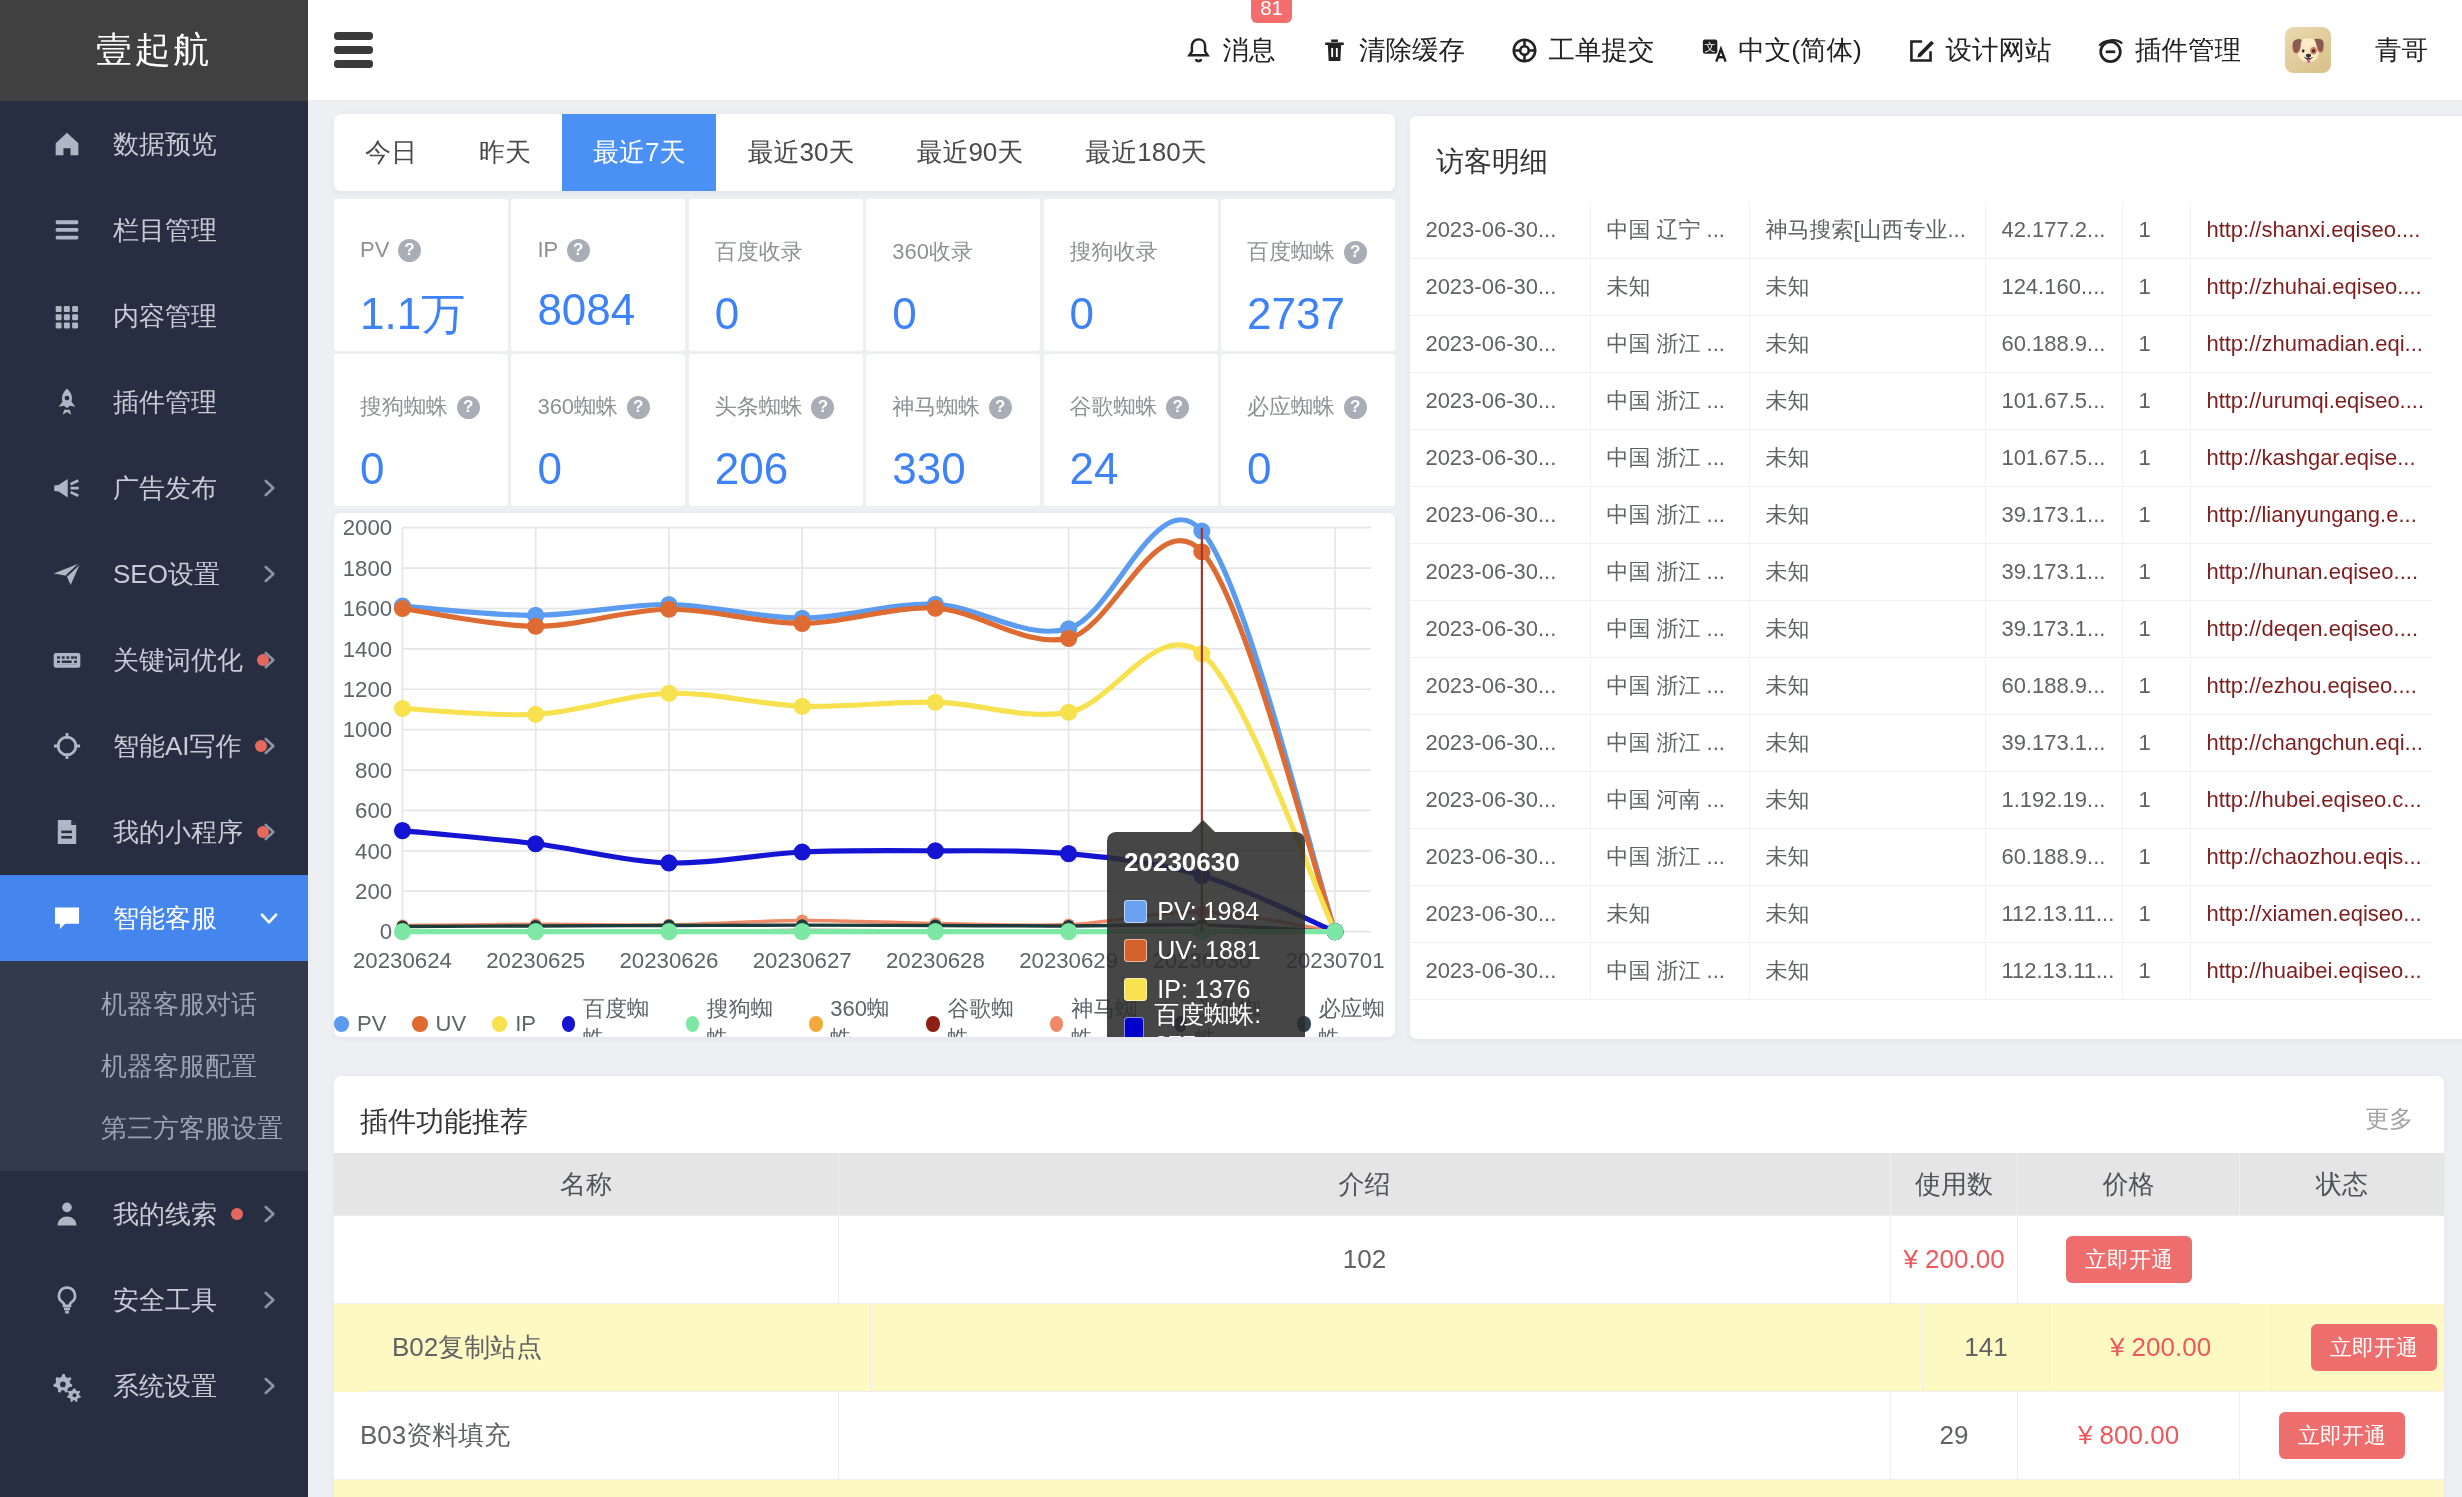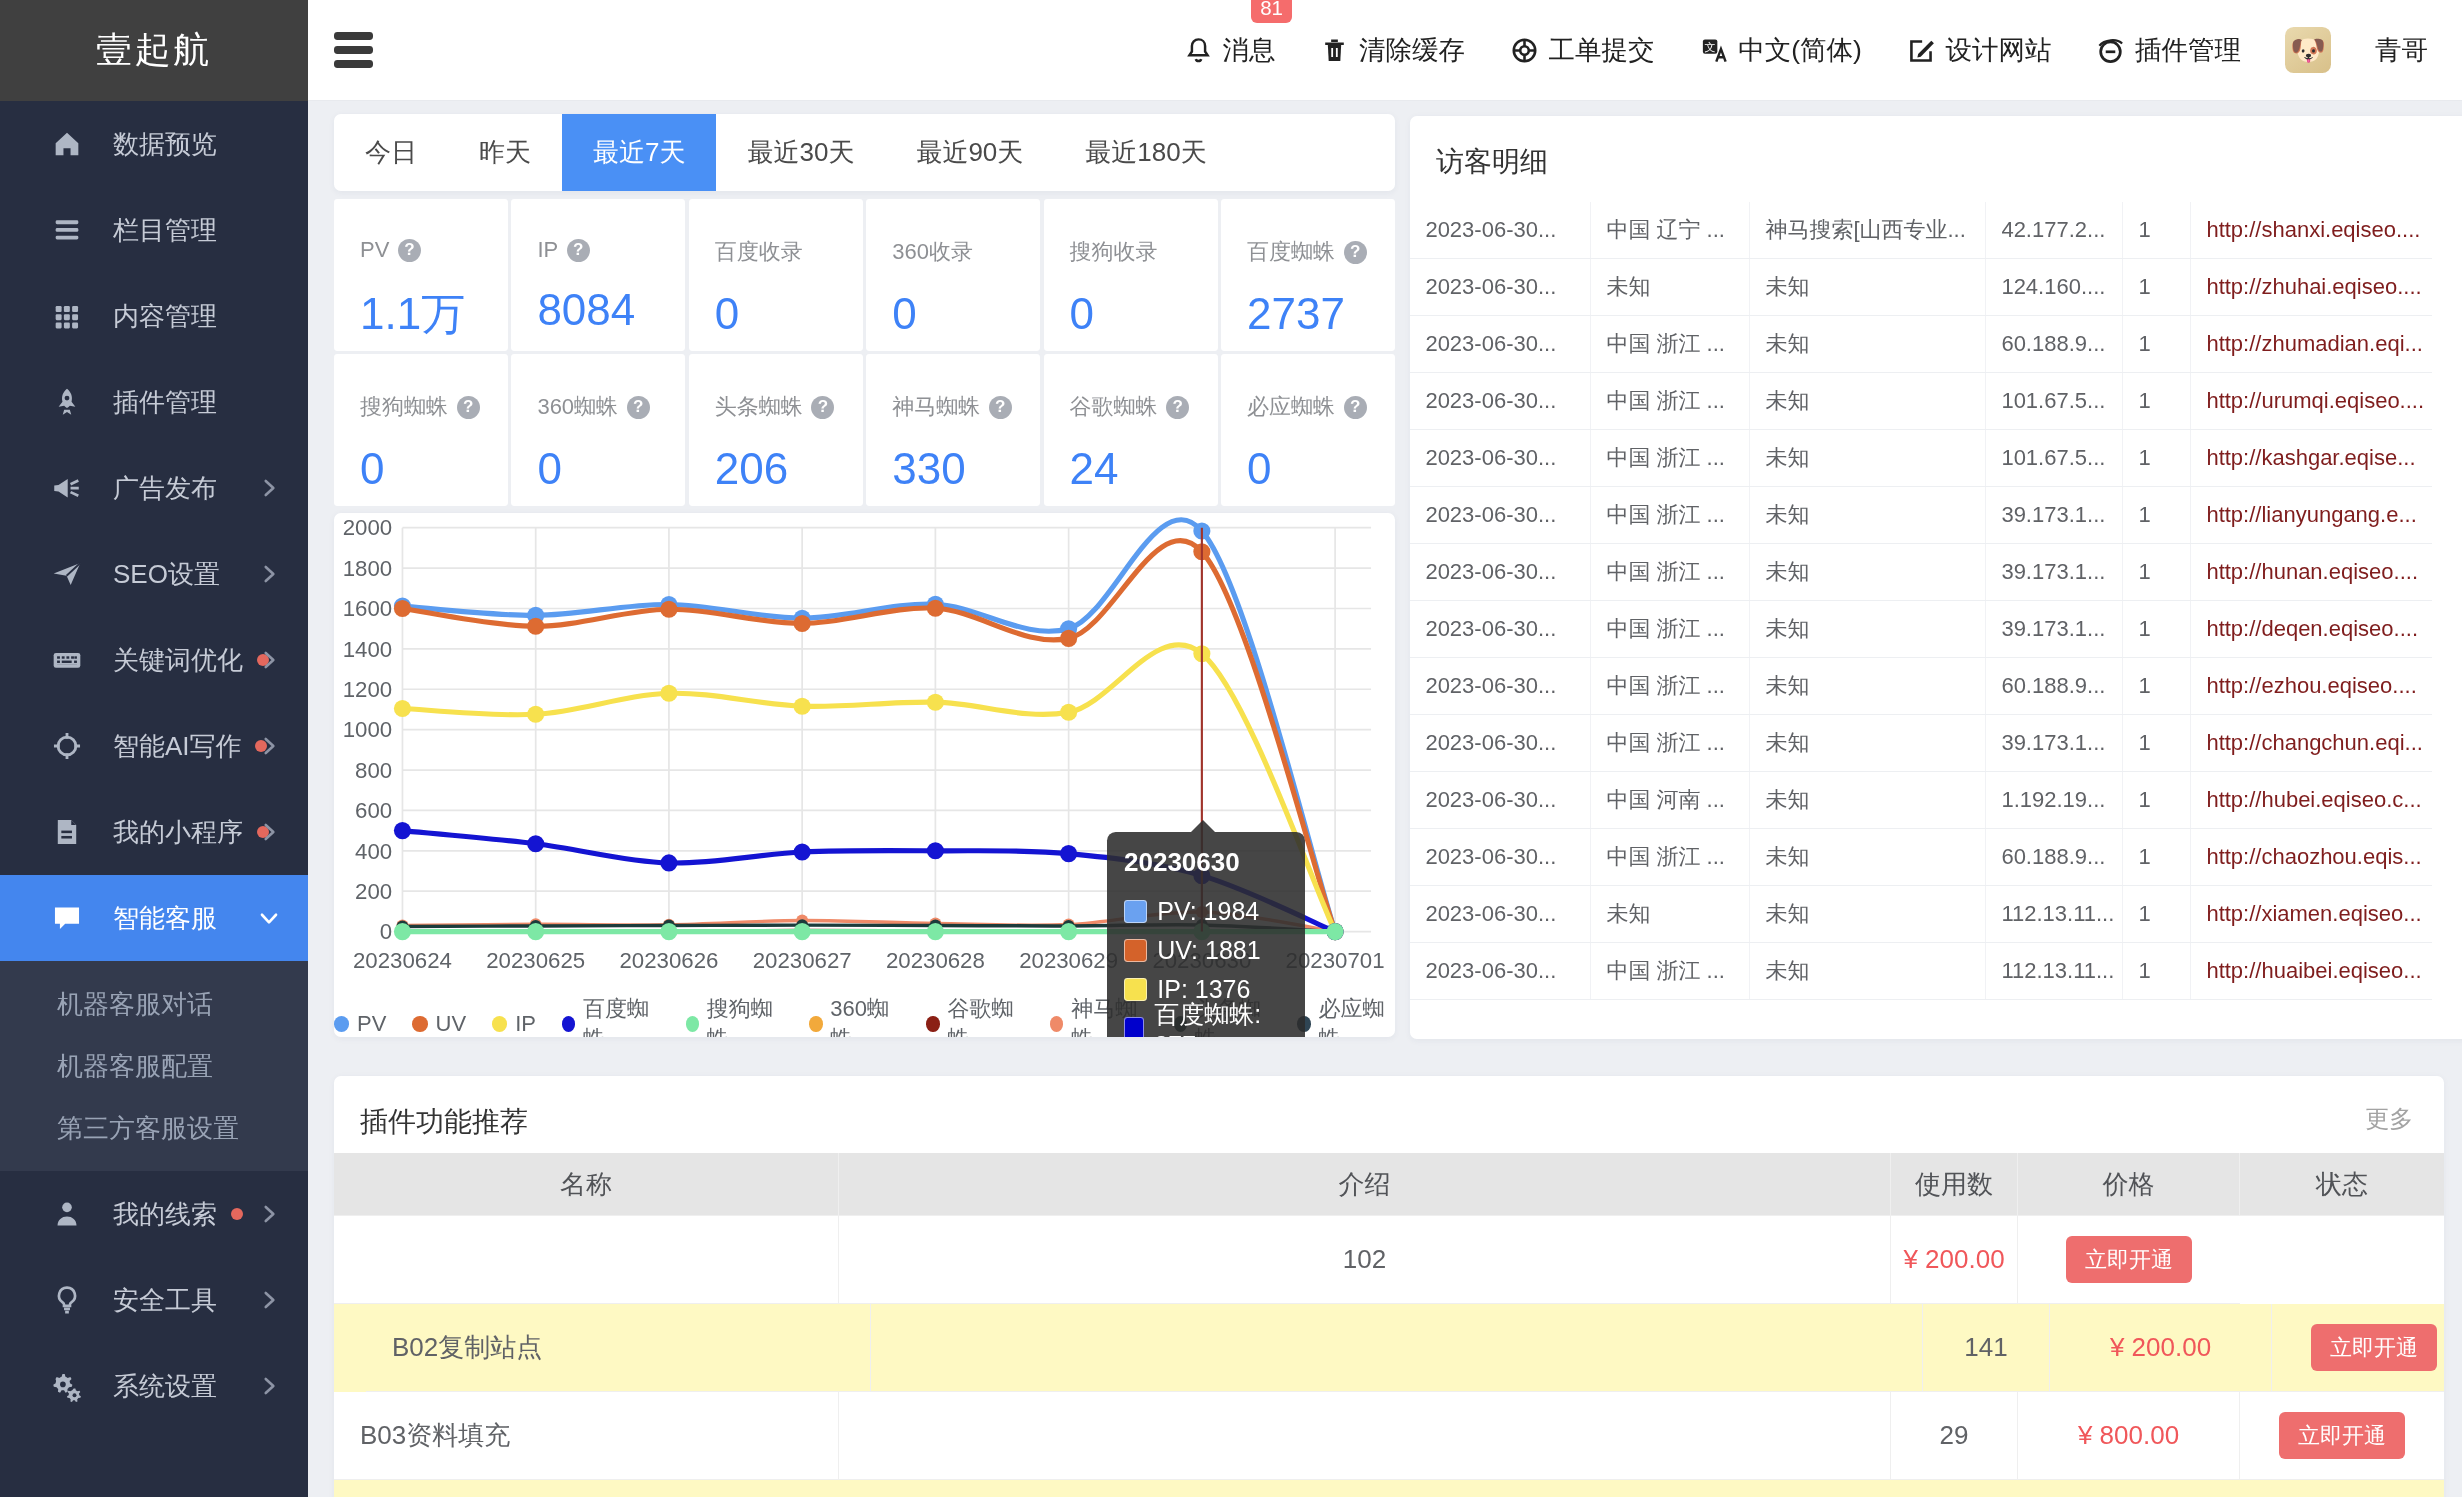--- a/index.html
+++ b/index.html
@@ -16,21 +16,21 @@
     color:#c6cbd6; font-size:26px; cursor:pointer; }
   .nav-item .nv-icon { width:34px; height:34px; margin-right:29px; flex:0 0 34px; color:#aeb6c4; }
   .nav-item .nv-icon svg { width:34px; height:34px; }
   .nav-item.active { background:#4486ee; color:#fff; }
   .nav-item.active .nv-icon { color:#fff; }
   .nav-arrow { position:absolute; right:26px; width:26px; height:26px; color:#8d94a5; }
   .nav-item.active .nav-arrow { color:#fff; }
   .nav-arrow svg { width:26px; height:26px; }
   .red-dot { display:inline-block; width:12px; height:12px; border-radius:50%; background:#e4685d; margin-left:13.7px; }
   .submenu { background:#333a4d; padding:12px 0; }
-  .sub-item { height:62px; line-height:62px; padding-left:57px; color:#99a3b5; font-size:26px; cursor:pointer; }
+  .sub-item { height:62px; line-height:62px; padding-left:101px; color:#99a3b5; font-size:26px; cursor:pointer; }
 
   
   .topbar { position:absolute; left:308px; top:0; width:2154px; height:101px; background:#fff;
     border-bottom:0.9px solid #e8eaee; display:flex; align-items:center; z-index:10; }
   .hamburger { margin-left:26px; width:39px; height:36px; display:flex; flex-direction:column; justify-content:space-between; cursor:pointer; }
   .hamburger span { display:block; height:7.7px; border-radius:3.4px; background:#3a3a3a; }
   .topbar-right { margin-left:auto; display:flex; align-items:center; gap:44px; padding-right:34px; }
   .tb-item { position:relative; display:flex; align-items:center; gap:8.6px; font-size:26.5px; color:#222; cursor:pointer; }
   .tb-item svg { width:31px; height:31px; color:#222; }
   .tb-badge { position:absolute; top:-39px; right:-17px; background:#f56c6c; color:#fff; font-size:20.5px;

